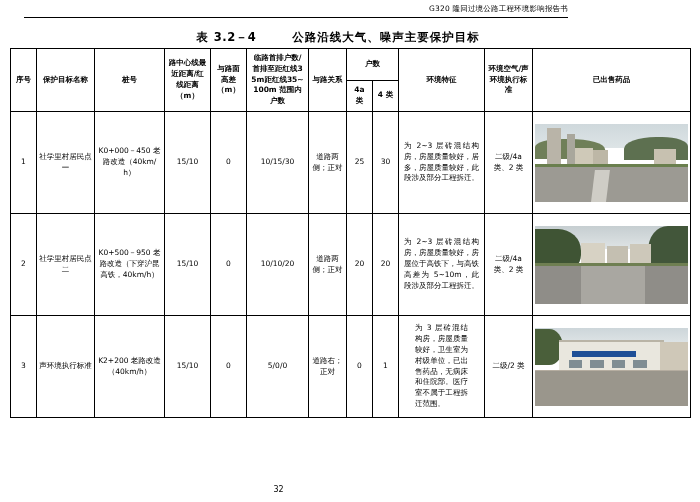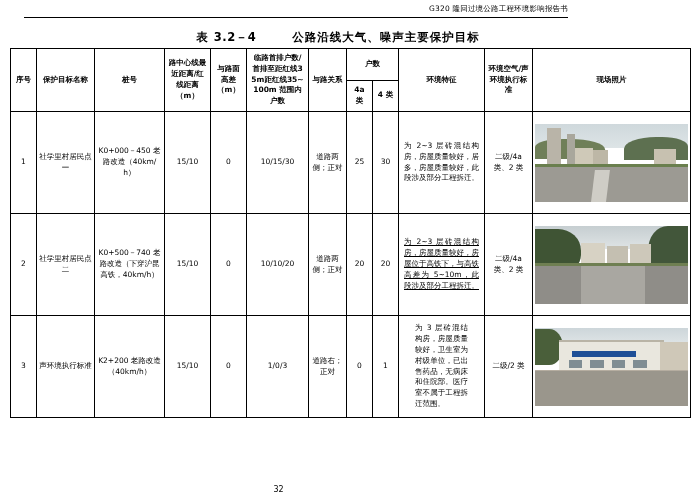--- a/index.html
+++ b/index.html
@@ -182,21 +182,21 @@
         <th rowspan="2">序号</th>
         <th rowspan="2">保护目标名称</th>
         <th rowspan="2">桩号</th>
         <th rowspan="2">路中心线最近距离/红线距离（m）</th>
         <th rowspan="2">与路面高差（m）</th>
         <th rowspan="2">临路首排户数/首排至距红线35m距红线35~100m 范围内户数</th>
         <th rowspan="2">与路关系</th>
         <th colspan="2" style="height:24px">户数</th>
         <th rowspan="2">环境特征</th>
         <th rowspan="2">环境空气/声环境执行标准</th>
-        <th rowspan="2">现场照片</th>
+        <th rowspan="2">已出售药品</th>
       </tr>
       <tr>
         <th style="height:24px">4a 类</th>
         <th style="height:24px">4 类</th>
       </tr>
     </thead>
     <tbody>
       <tr class="row-tall">
         <td>1</td>
         <td>社学里村居民点一</td>
@@ -220,49 +220,49 @@
               <span class="bldg2"></span>
               <span class="bldg3"></span>
             <span class="green"></span>
               <span class="road"></span>
           </span>
         </td>
       </tr>
       <tr class="row-tall">
         <td>2</td>
         <td>社学里村居民点二</td>
-        <td>K0+500－740 老路改造（下穿沪昆高铁，40km/h）</td>
+        <td>K0+500－950 老路改造（下穿沪昆高铁，40km/h）</td>
         <td>15/10</td>
         <td>0</td>
         <td>10/10/20</td>
         <td>道路两侧；正对</td>
         <td>20</td>
         <td>20</td>
-        <td style="text-align:justify; text-align-last:left; padding:3px 5px;text-decoration:underline;">为 2~3 层砖混结构房，房屋质量较好，房屋位于高铁下，与高铁高差为 5~10m，此段涉及部分工程拆迁。</td>
+        <td style="text-align:justify; text-align-last:left; padding:3px 5px;">为 2~3 层砖混结构房，房屋质量较好，房屋位于高铁下，与高铁高差为 5~10m，此段涉及部分工程拆迁。</td>
         <td>二级/4a 类、2 类</td>
         <td class="photo-cell">
           <span class="photo photo2">
             <span class="sky"></span>
               <span class="tree-l"></span>
               <span class="tree-r"></span>
             <span class="bldgA"></span>
               <span class="bldgB"></span>
               <span class="bldgC"></span>
             <span class="shoulder"></span>
               <span class="road"></span>
           </span>
         </td>
       </tr>
       <tr class="row-tall">
         <td>3</td>
         <td>声环境执行标准</td>
         <td>K2+200 老路改造（40km/h）</td>
         <td>15/10</td>
         <td>0</td>
-        <td>1/0/3</td>
+        <td>5/0/0</td>
         <td>道路右；正对</td>
         <td>0</td>
         <td>1</td>
         <td style="text-align:justify; text-align-last:left; padding:3px 16px;">为 3 层砖混结构房，房屋质量较好，卫生室为村级单位，已出售药品，无病床和住院部。医疗室不属于工程拆迁范围。</td>
         <td>二级/2 类</td>
         <td class="photo-cell">
           <span class="photo photo3">
             <span class="sky"></span>
               <span class="tree"></span>
               <span class="bldg"></span>

